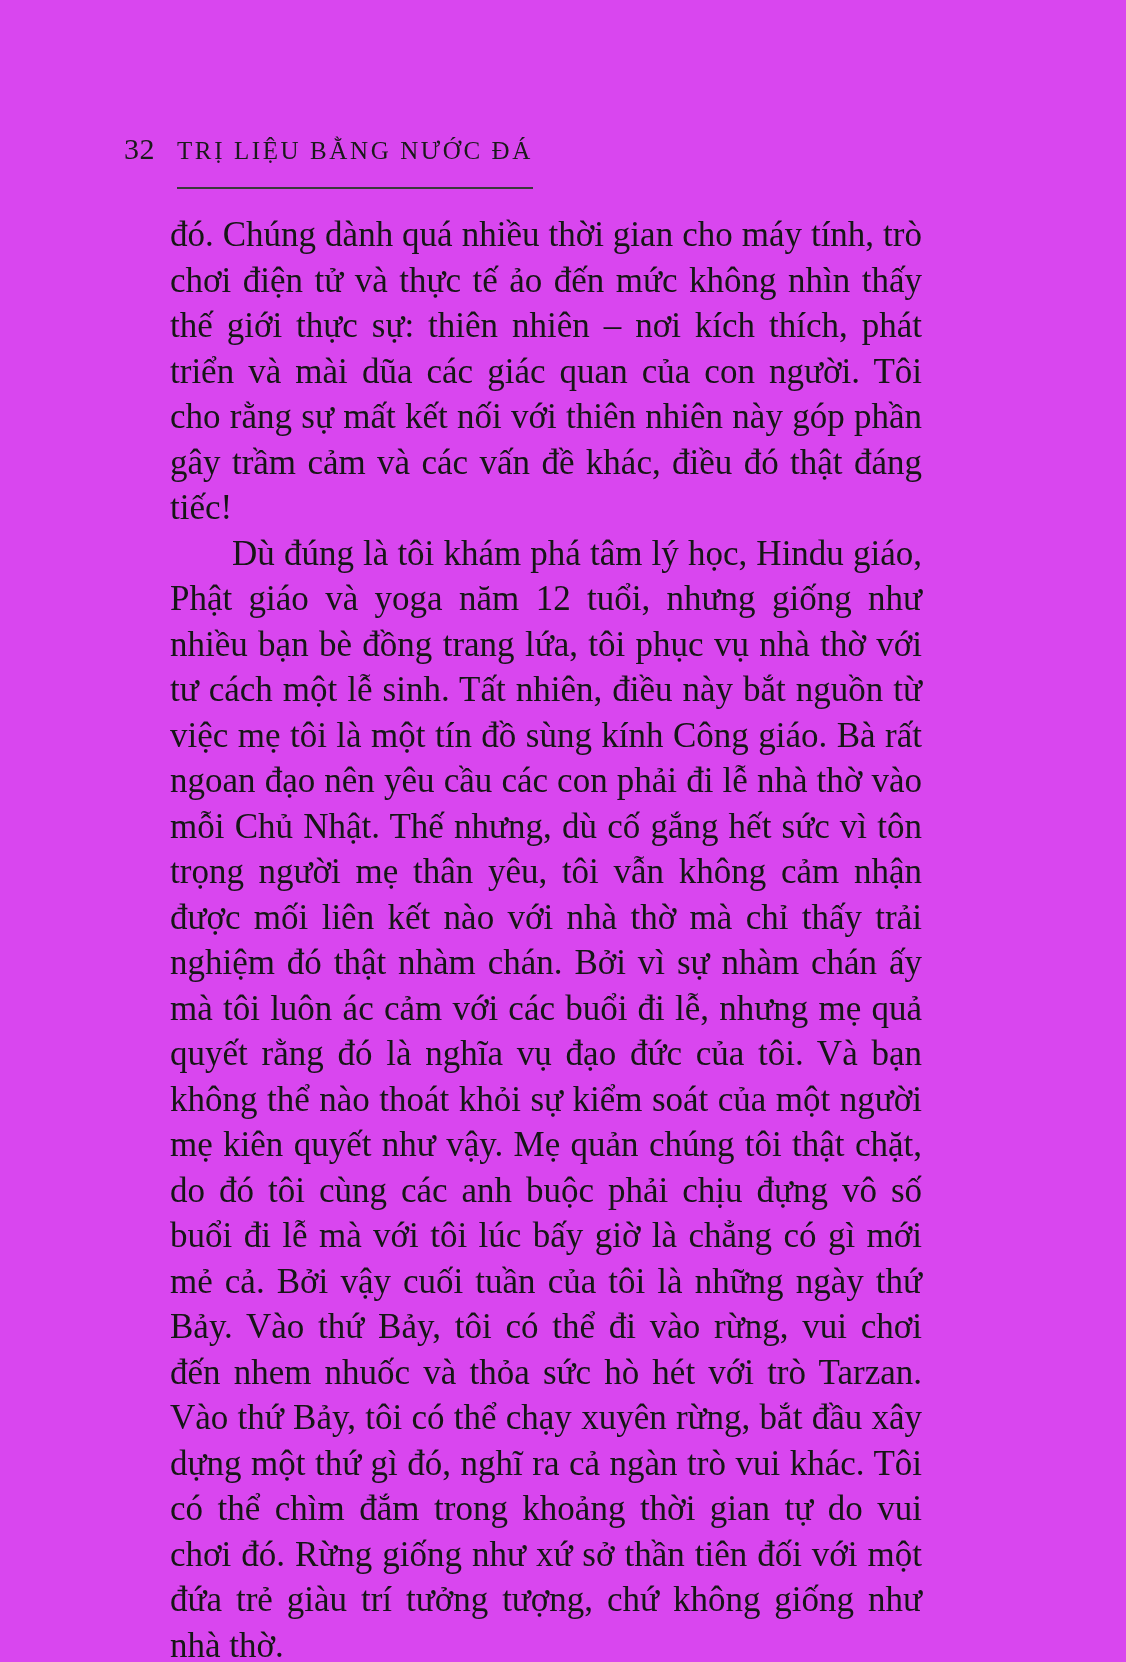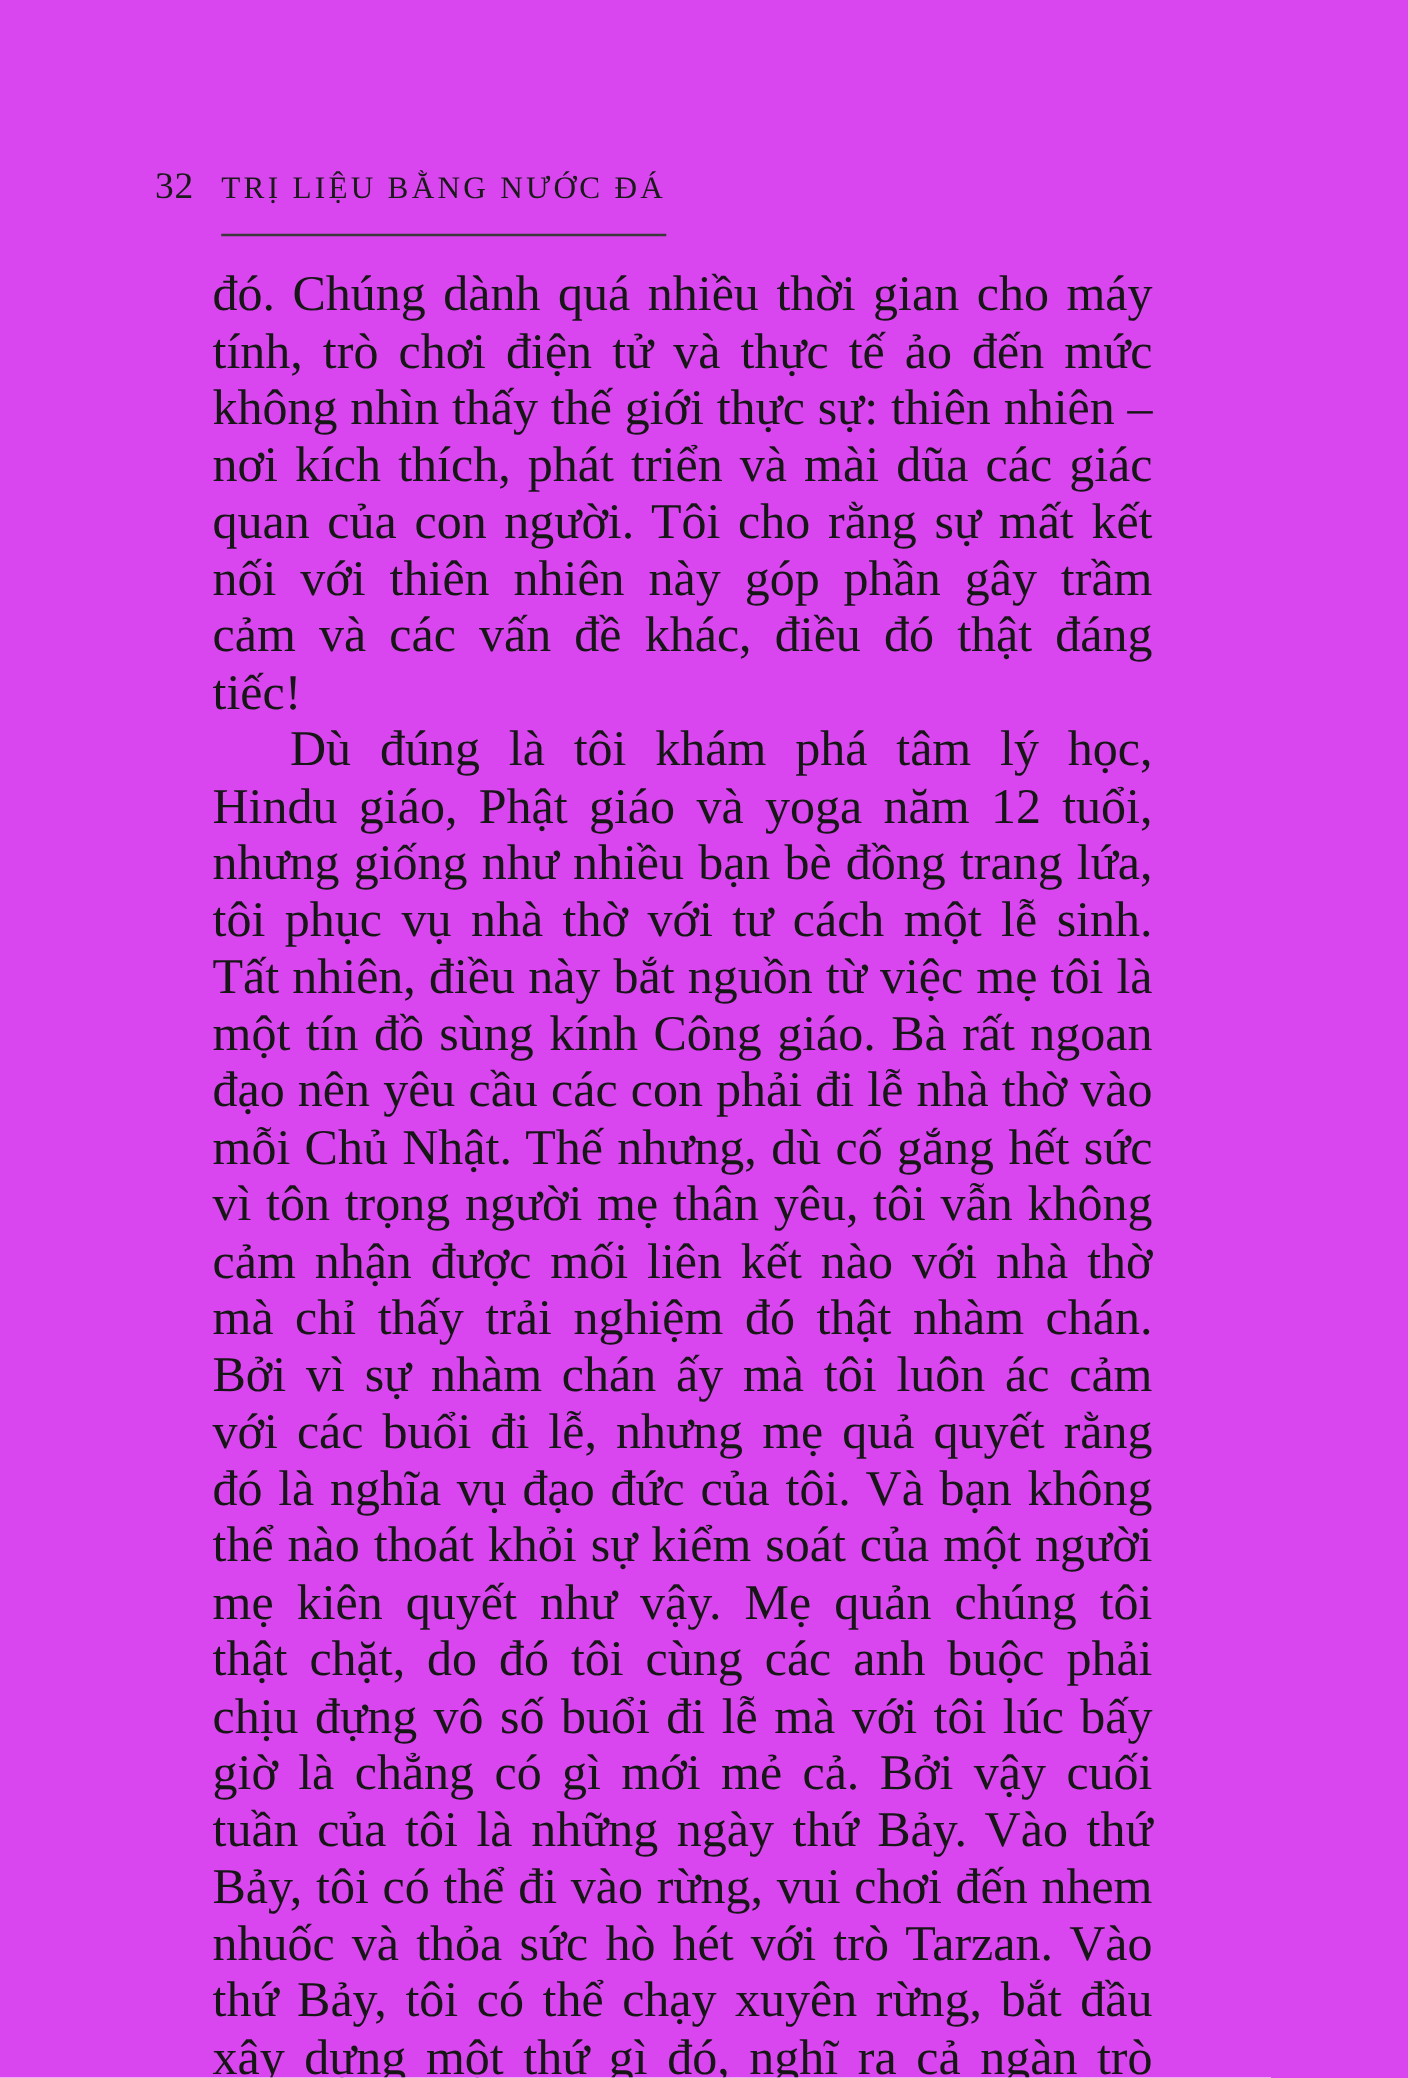--- a/index.html
+++ b/index.html
@@ -41,21 +41,21 @@
     white-space: nowrap;
   }
   .body-text {
     position: absolute;
     left: 170px;
     top: 212px;
     width: 752px;
   }
   .para {
     margin: 0;
-    font-size: 40px;
+    font-size: 35px;
     line-height: 45.5px;
     text-align: justify;
     text-justify: inter-word;
     color: #161616;
     hyphens: none;
   }
   .para + .para {
     margin-top: 0px;
   }
   .indent {

